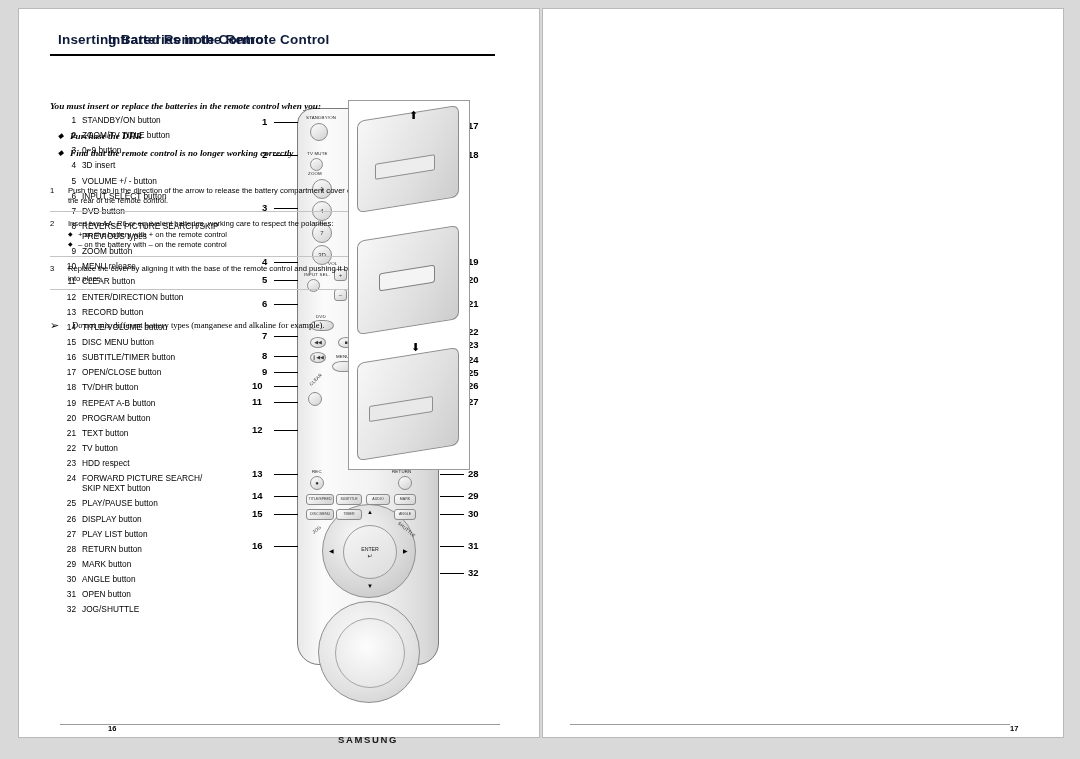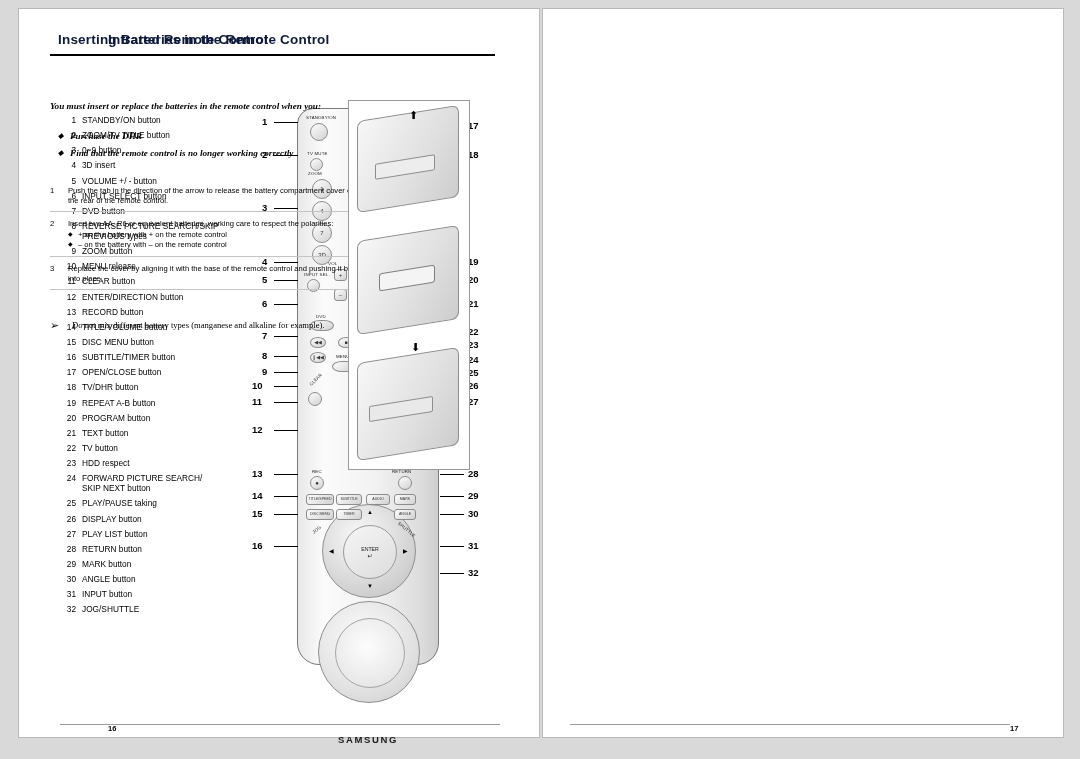--- a/index.html
+++ b/index.html
@@ -348,21 +348,21 @@
     <div class="row">
       <div class="num">23</div>
       <div class="lbl">HDD respect</div>
     </div>
     <div class="row">
       <div class="num">24</div>
       <div class="lbl">FORWARD PICTURE SEARCH/<span class="l2">SKIP NEXT button</span></div>
     </div>
     <div class="row">
       <div class="num">25</div>
-      <div class="lbl">PLAY/PAUSE taking</div>
+      <div class="lbl">PLAY/PAUSE button</div>
     </div>
     <div class="row">
       <div class="num">26</div>
       <div class="lbl">DISPLAY button</div>
     </div>
     <div class="row">
       <div class="num">27</div>
       <div class="lbl">PLAY LIST button</div>
     </div>
     <div class="row">
@@ -372,21 +372,21 @@
     <div class="row">
       <div class="num">29</div>
       <div class="lbl">MARK button</div>
     </div>
     <div class="row">
       <div class="num">30</div>
       <div class="lbl">ANGLE button</div>
     </div>
     <div class="row">
       <div class="num">31</div>
-      <div class="lbl">INPUT button</div>
+      <div class="lbl">OPEN button</div>
     </div>
     <div class="row">
       <div class="num">32</div>
       <div class="lbl">JOG/SHUTTLE</div>
     </div>
   </div>
 
 <div class="remote-area">
   <div class="remote-body">
 

